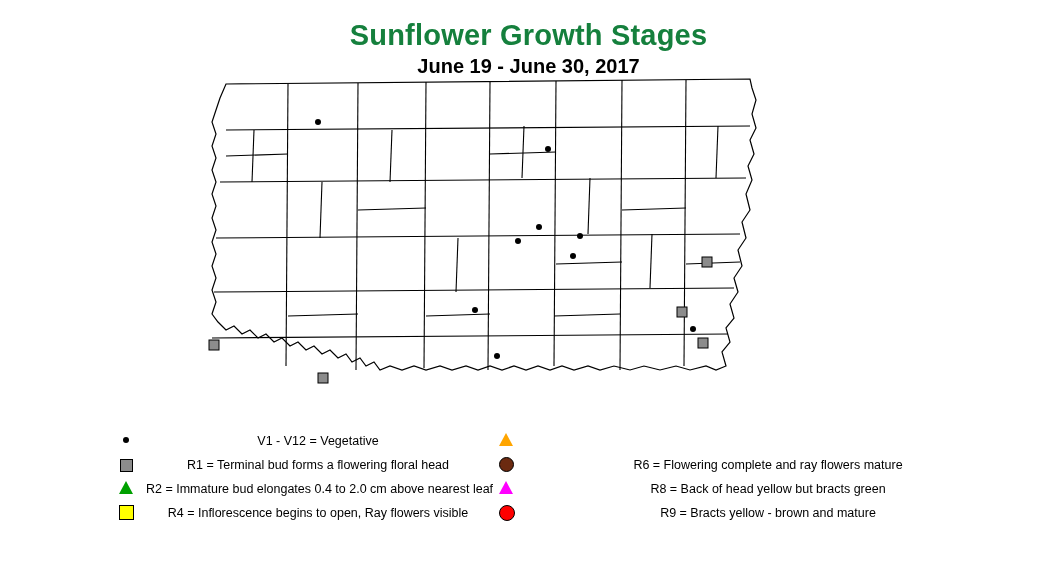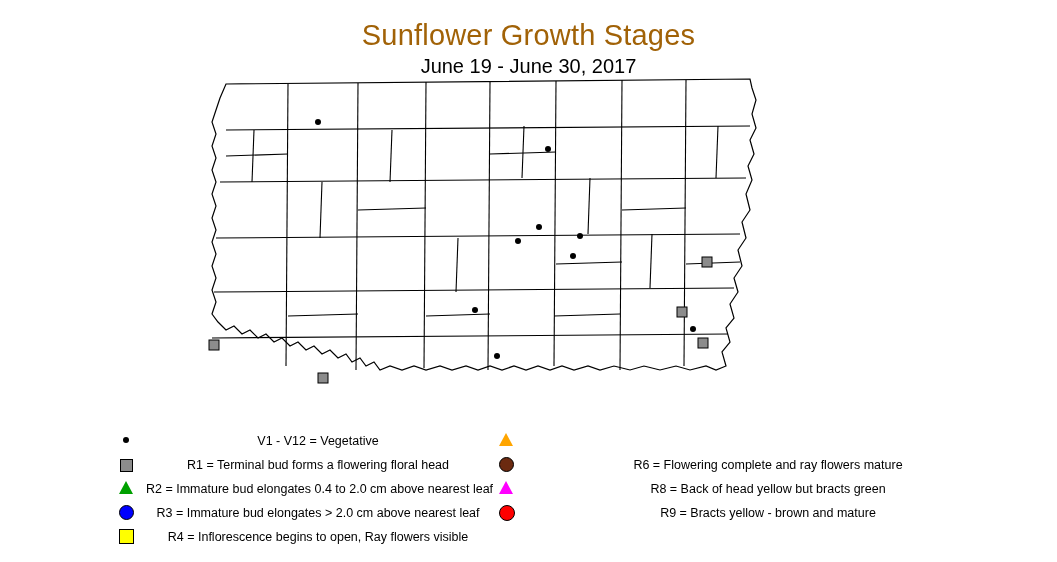--- a/index.html
+++ b/index.html
@@ -17,28 +17,28 @@
   }
   #title-block {
     position: absolute;
     top: 18px;
     left: 0;
     width: 1057px;
     text-align: center;
   }
   #map-title {
     font-size: 29px;
-    font-weight: normal;
-    color: #a16207;
+    font-weight: bold;
+    color: #15803d;
     line-height: 34px;
     letter-spacing: 0.2px;
   }
   #map-subtitle {
     font-size: 20px;
-    font-weight: normal;
+    font-weight: bold;
     color: #000000;
     line-height: 24px;
     margin-top: 2px;
   }
   #map-area {
     position: absolute;
     left: 190px;
     top: 70px;
     width: 580px;
     height: 345px;
@@ -271,26 +271,20 @@
         <span class="legend-label">R1 = Terminal bud forms a flowering floral head</span>
       </div>
 
       <div class="legend-row">
         <span class="legend-symbol">
             <span class="sym-triangle"></span>
           </span>
         <span class="legend-label">R2 = Immature bud elongates 0.4 to 2.0 cm above nearest leaf</span>
       </div>
 
-      <div class="legend-row">
-        <span class="legend-symbol">
-            <span class="sym-circle-blue"></span>
-          </span>
-        <span class="legend-label">R3 = Immature bud elongates &gt; 2.0 cm above nearest leaf</span>
-      </div>
 
       <div class="legend-row">
         <span class="legend-symbol">
             <span class="sym-square-yellow"></span>
           </span>
         <span class="legend-label">R4 = Inflorescence begins to open, Ray flowers visible</span>
       </div>
 
     </div>
 

